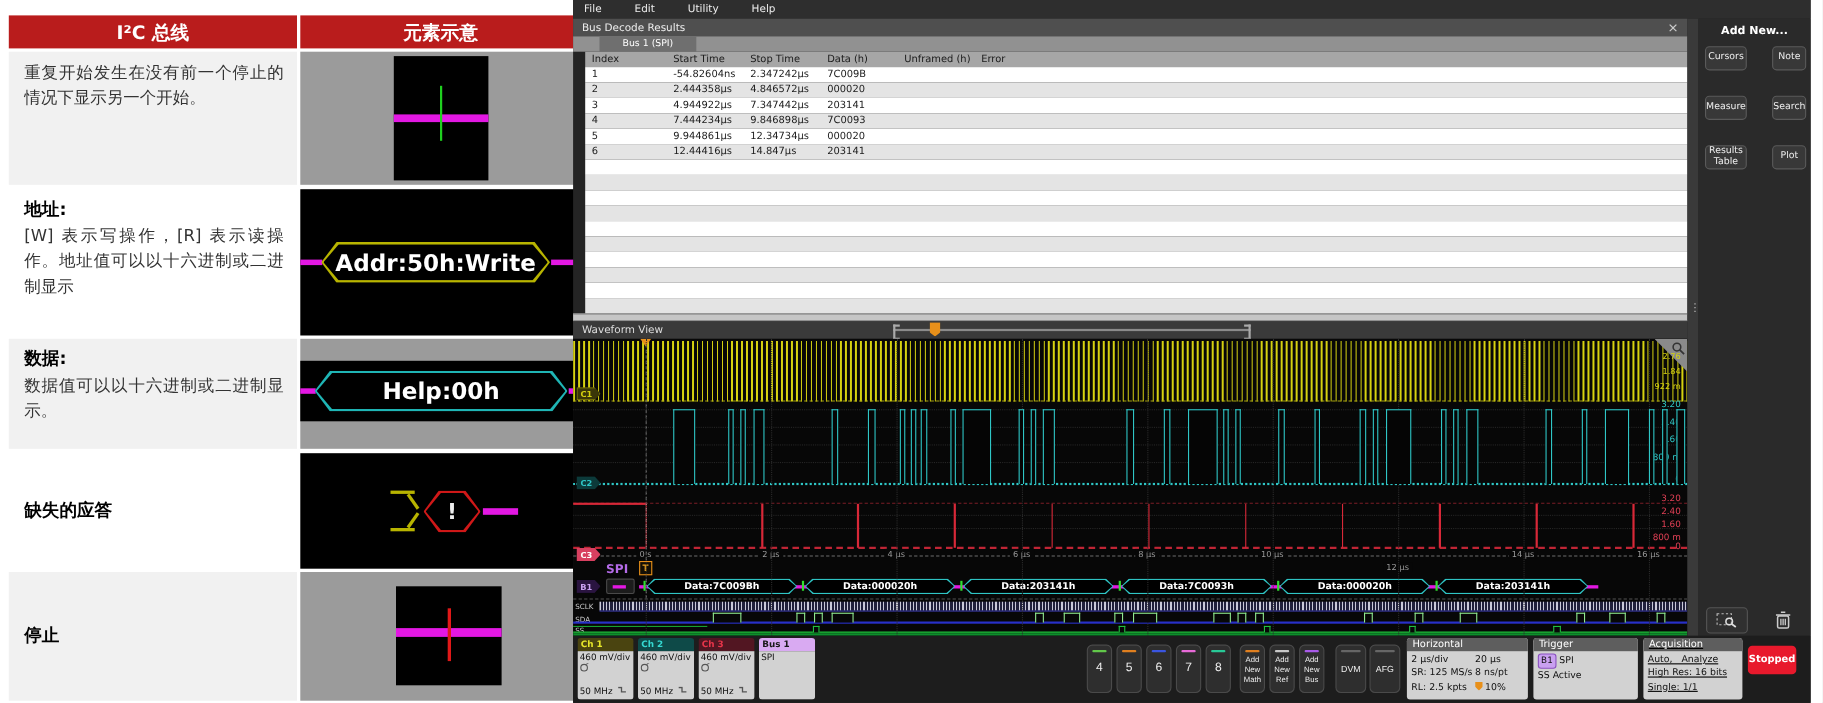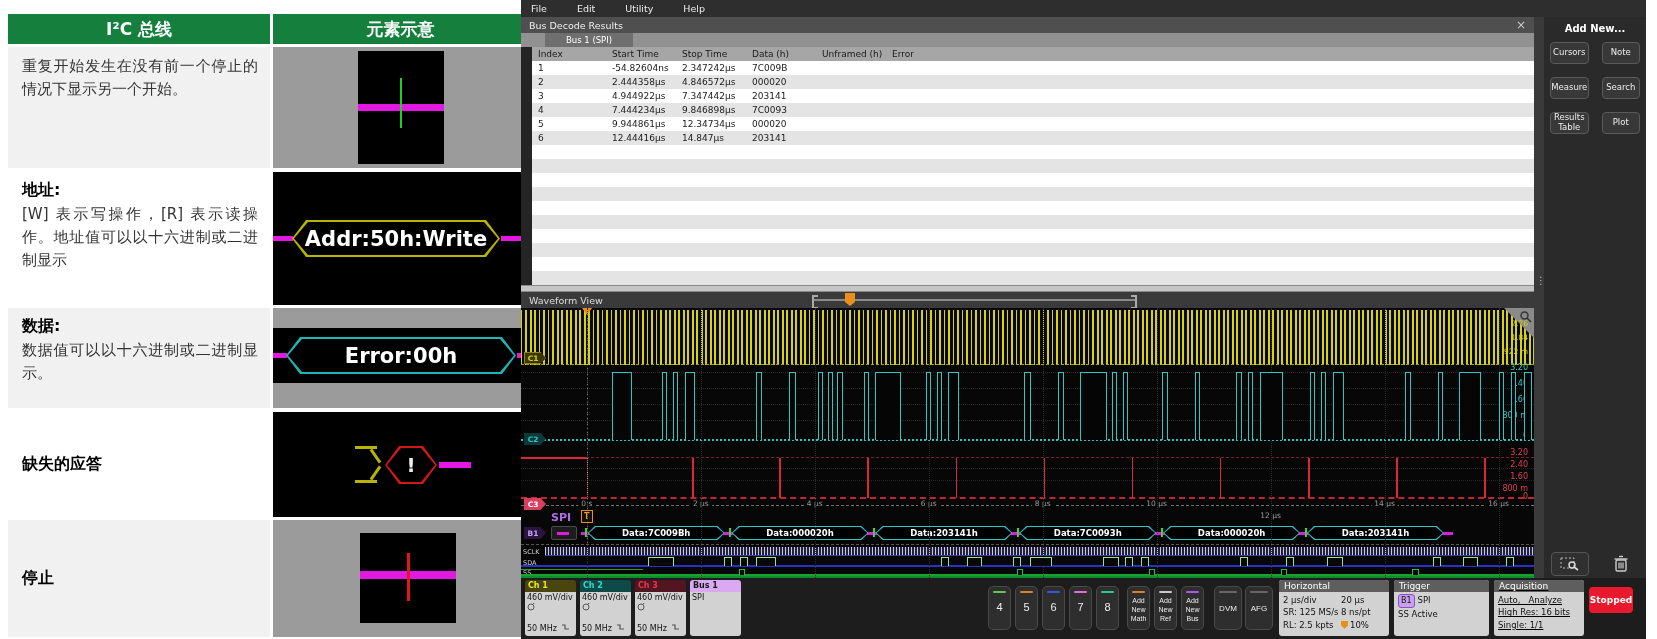--- a/index.html
+++ b/index.html
@@ -3,21 +3,21 @@
 <meta charset="utf-8">
 <style>
   * { margin:0; padding:0; box-sizing:border-box; }
   html,body { background:#fff; }
   .stage { position:relative; width:1657px; height:639px; overflow:hidden;
            font-family:"DejaVu Sans", sans-serif; background:#fff; }
 
   
   .doc { position:absolute; left:0; top:0; width:532px; height:639px; background:#fff; }
   .doc-cell { position:absolute; }
-  .hd { background:#15803d; color:#fff; font-weight:bold; font-size:17px;
+  .hd { background:#b91c1c; color:#fff; font-weight:bold; font-size:17px;
         display:flex; align-items:center; justify-content:center;text-align:right; }
   .hd1 { left:8px; top:14px; width:262px; height:30px; }
   .hd2 { left:273px; top:14px; width:255px; height:30px; }
   .txtcell { padding:8px 12px 6px 14px; }
   .txtcell .t { font-weight:bold; font-size:16px; color:#000; margin-bottom:2px; }
   .txtcell .b { font-size:15px; color:#333; line-height:1.52; text-align:justify; }
   .vcenter { display:flex; flex-direction:column; justify-content:center; }
   .bg-lt { background:#f1f1f1; }
   .bg-wh { background:#ffffff; }
   .imgcell { position:absolute; left:273px; width:255px; }
@@ -125,21 +125,21 @@
   .sshigh { position:absolute; left:0; width:12%; top:261px; height:1px; background:#18a030; }
   .ssbase { position:absolute; left:0; right:0; top:266px; height:1.5px; background:#18a030; }
   .sspulse { position:absolute; top:261px; height:6px; border:1px solid #20c040; border-bottom:none; background:#070707; }
   .greenline { position:absolute; left:0; right:0; top:268px; height:1.5px; background:#0c8f2c; }
 
   
   .vdivider { width:10px; background:#3a3a3a; position:relative; }
   .vdots { position:absolute; top:258px; left:2px; color:#bbb; font-size:10px; letter-spacing:0; }
   .sidebar { width:102px; background:#2a2a2a; position:relative; padding-top:6px; }
   .sb-title { color:#fff; font-size:10px; font-weight:bold; text-align:center; margin-bottom:8px; }
-  .sb-grid { display:grid; grid-template-columns:1fr 1fr; gap:13px; padding:0 6px; }
+  .sb-grid { display:grid; grid-template-columns:1fr 1fr; gap:23px; padding:0 6px; }
   .sb-btn { background:#383838; border:1px solid #5a5a5a; border-radius:4px; color:#eee;
             font-family:inherit; font-size:8.5px; min-height:22px; white-space:pre-line; line-height:1.15;
             display:flex; align-items:center; justify-content:center; cursor:pointer; }
   .sb-tools { position:absolute; bottom:2px; left:0; right:0; display:flex; justify-content:space-around; }
   .tool-btn { width:38px; height:24px; background:#303030; border:1px solid #555; border-radius:4px;
               display:flex; align-items:center; justify-content:center; cursor:pointer; }
   .tool-btn.plain { border-color:transparent; background:transparent; }
 
   
   .bottombar { position:absolute; left:0; bottom:0; right:0; height:61px; background:#1d1d1d; }
@@ -212,21 +212,21 @@
 
     <div class="doc-cell txtcell bg-lt" style="left:8px;top:308px;width:262px;height:100px;">
       <div class="t">数据:</div>
       <div class="b">数据值可以以十六进制或二进制显示。</div>
     </div>
     <div class="imgcell gray-img" style="top:308px;height:100px;">
       <div class="blackbox" style="left:0;top:20px;width:100%;height:55px;">
         <div class="mgband" style="left:0;top:25px;width:14px;height:5px;"></div>
         <div class="hexo" style="left:13px;top:9px;width:230px;height:37px;background:#1fb5b5;">
           <div class="hexi">
-            <span class="hexlabel">Error:00h</span>
+            <span class="hexlabel">Help:00h</span>
           </div>
         </div>
         <div class="mgband" style="left:244px;top:25px;width:11px;height:5px;"></div>
       </div>
     </div>
 
     <div class="doc-cell txtcell bg-wh vcenter" style="left:8px;top:412px;width:262px;height:105px;">
       <div class="t">缺失的应答</div>
     </div>
     <div class="imgcell black-img" style="top:412px;height:105px;">

